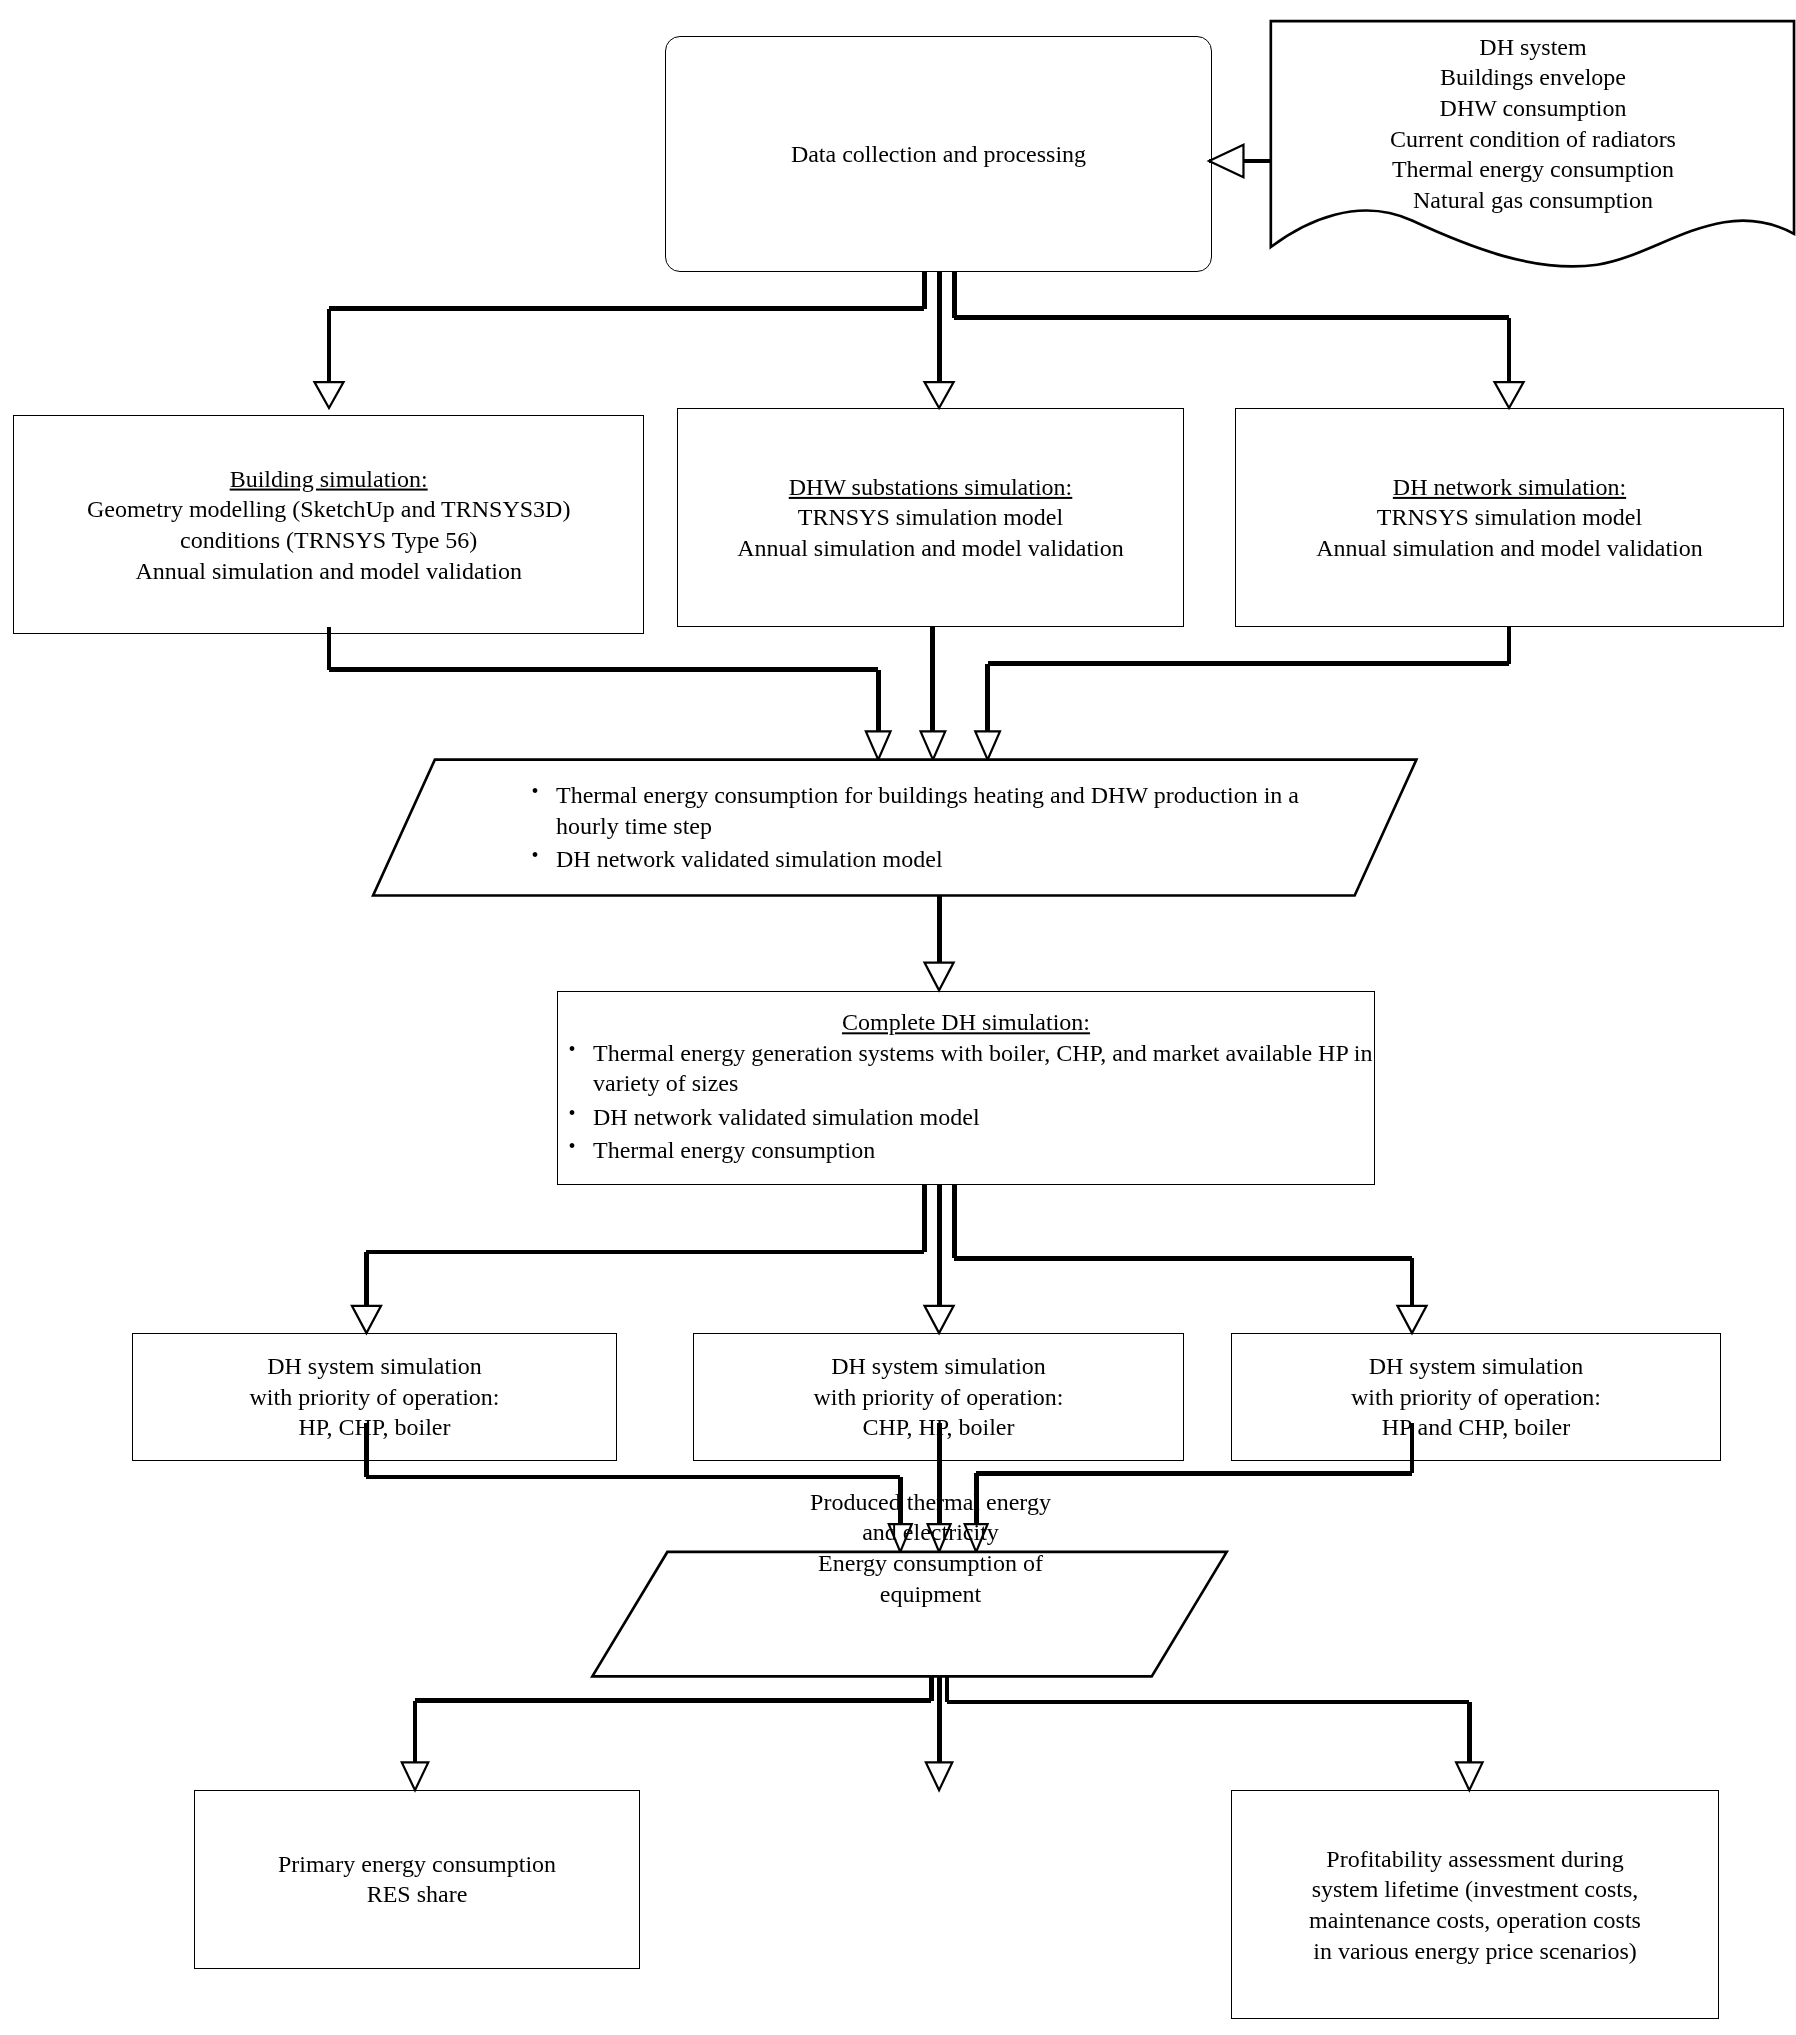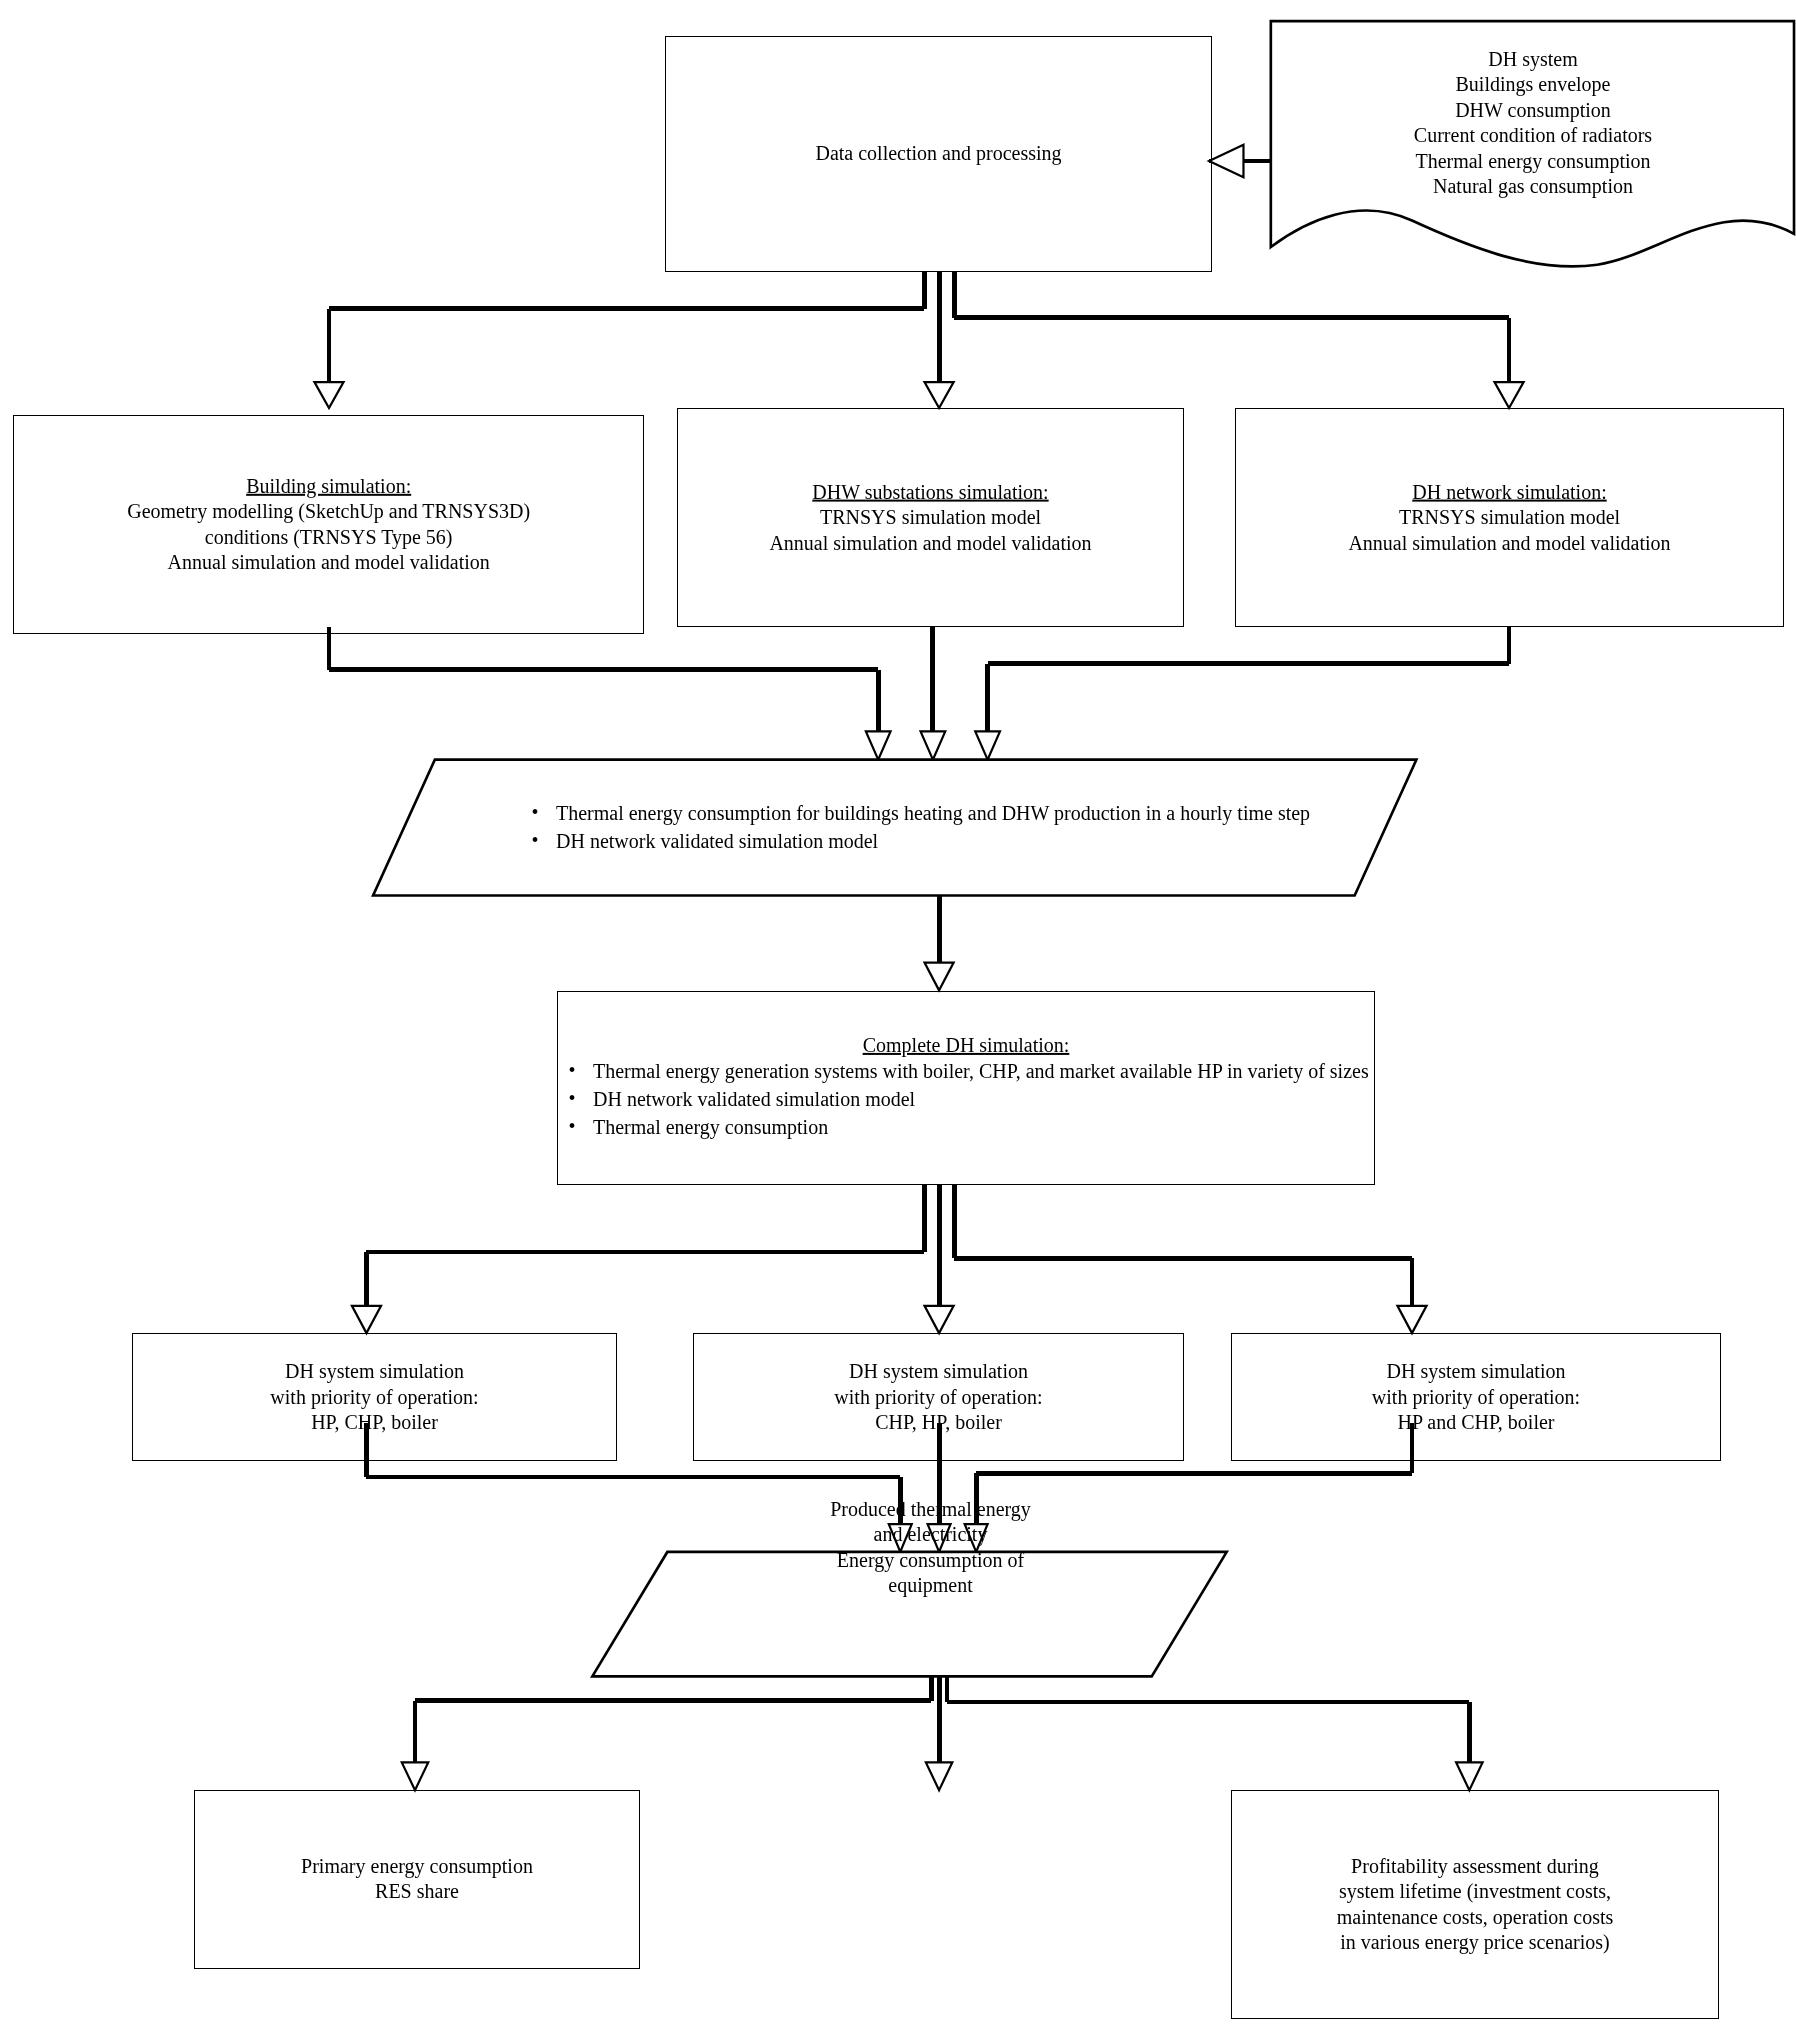--- a/index.html
+++ b/index.html
@@ -5,21 +5,21 @@
   html,body{margin:0;padding:0;background:#ffffff;}
   body{font-family:"Liberation Serif", serif;}
   #stage{position:relative;width:1797px;height:2035px;background:#fff;overflow:hidden;}
   #wires{position:absolute;left:0;top:0;width:1797px;height:2035px;}
   .node{position:absolute;box-sizing:border-box;background:transparent;}
   .rect{border:1.3px solid #000;}
   .nodetext{
     position:absolute;left:0;top:50%;transform:translateY(-50%);
     width:100%;text-align:center;color:#000;
     font-family:"Liberation Serif", serif;
-    font-size:20px;line-height:1.28;
+    font-size:24px;line-height:1.28;
   }
   .ttl{text-decoration:underline;display:inline-block;}
   ul.bl{list-style:none;margin:0;padding:0;}
   ul.bl>li{
     position:relative;padding-left:35px;margin:0 0 2.6px 0;text-align:left;
   }
   ul.bl>li:before{
     content:"\2022";position:absolute;left:10.6px;top:-0.9px;font-size:20px;line-height:1.28;
   }
   .ctr{text-align:center;}
@@ -87,21 +87,21 @@
       <polygon points="3330,4058 3300,3995 3360,3995"></polygon>
     </g>
 
     <polygon points="985,1722 3210,1722 3070,2030 845,2030" fill="#ffffff" stroke="#000" stroke-width="6"></polygon>
 
     <polygon points="1512,3518 2780,3518 2610,3800 1342,3800" fill="#ffffff" stroke="#000" stroke-width="6"></polygon>
 
     <path d="M 2880,48 L 4066,48 L 4066,530 C 3900,440 3760,580 3620,600 C 3480,620 3330,560 3200,500 C 3080,445 2960,500 2880,560 Z" fill="#ffffff" stroke="#000" stroke-width="6"></path>
   </svg>
 
-  <div class="node rect" style="left:665px;top:36px;width:547px;height:236px;">
+  <div class="node rect" style="left:665px;top:36px;width:547px;height:236px;border-radius:15px;">
     <div class="nodetext">Data collection and processing</div>
   </div>
 
   <div class="node" style="left:1275px;top:24px;width:516px;height:199px;">
     <div class="nodetext">
       <div>DH system</div>
       <div>Buildings envelope</div>
       <div>DHW consumption</div>
       <div>Current condition of radiators</div>
       <div>Thermal energy consumption</div>

